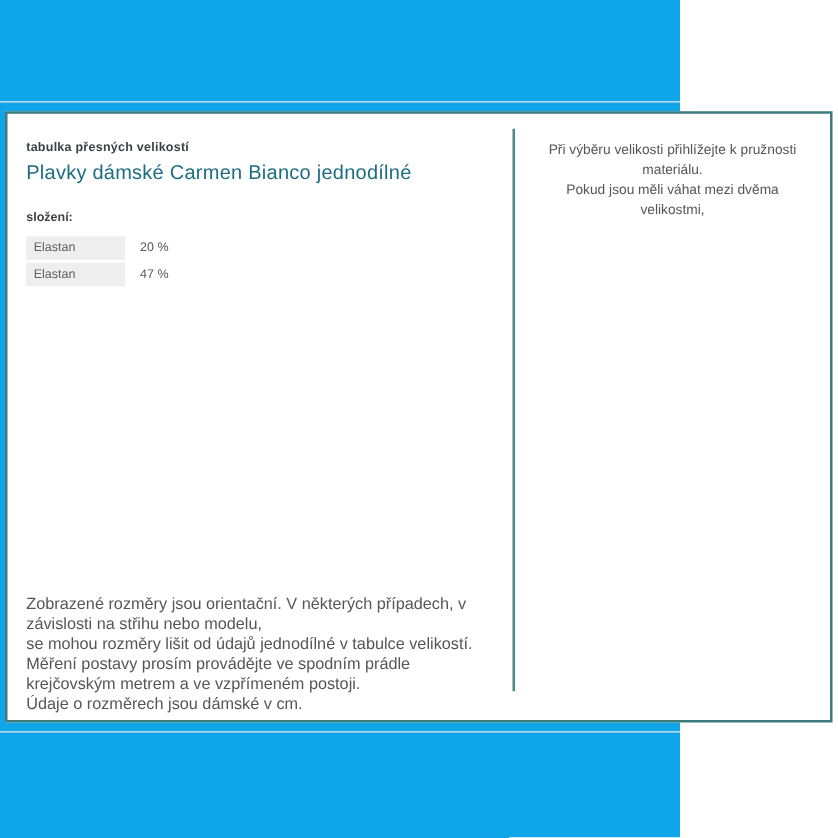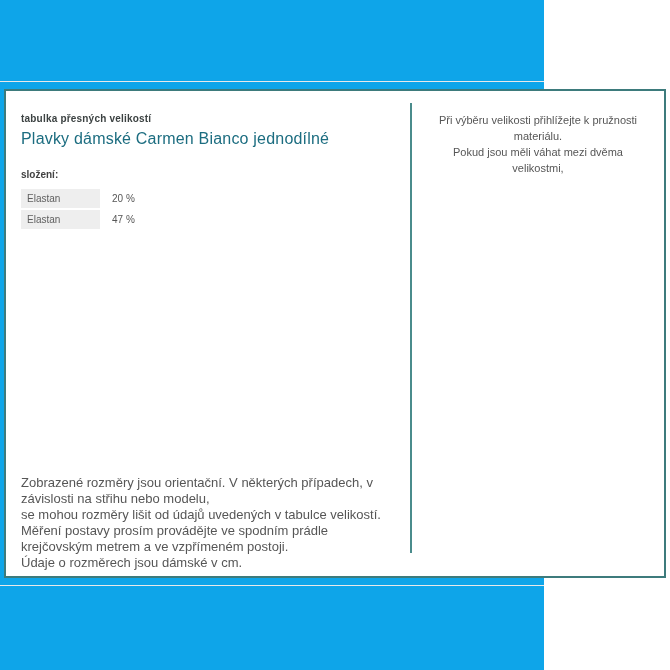--- a/index.html
+++ b/index.html
@@ -138,21 +138,21 @@
           <div class="comp-value">20 %</div>
         </div>
         <div class="comp-row">
           <div class="comp-name">Elastan</div>
           <div class="comp-value">47 %</div>
         </div>
       </div>
 
       <div class="disclaimer">
         <div>Zobrazené rozměry jsou orientační. V některých případech, v závislosti na střihu nebo modelu,</div>
-        <div>se mohou rozměry lišit od údajů uvedených v tabulce velikostí.</div>
+        <div>se mohou rozměry lišit od údajů jednodílné v tabulce velikostí.</div>
         <div>Měření postavy prosím provádějte ve spodním prádle krejčovským metrem a ve vzpřímeném postoji.</div>
         <div>Údaje o rozměrech jsou dámské v cm.</div>
       </div>
     </div>
 
     <div class="divider"></div>
 
     <div class="right-col">
       <div>Při výběru velikosti přihlížejte k pružnosti materiálu.</div>
       <div>Pokud jsou měli váhat mezi dvěma velikostmi,</div>

